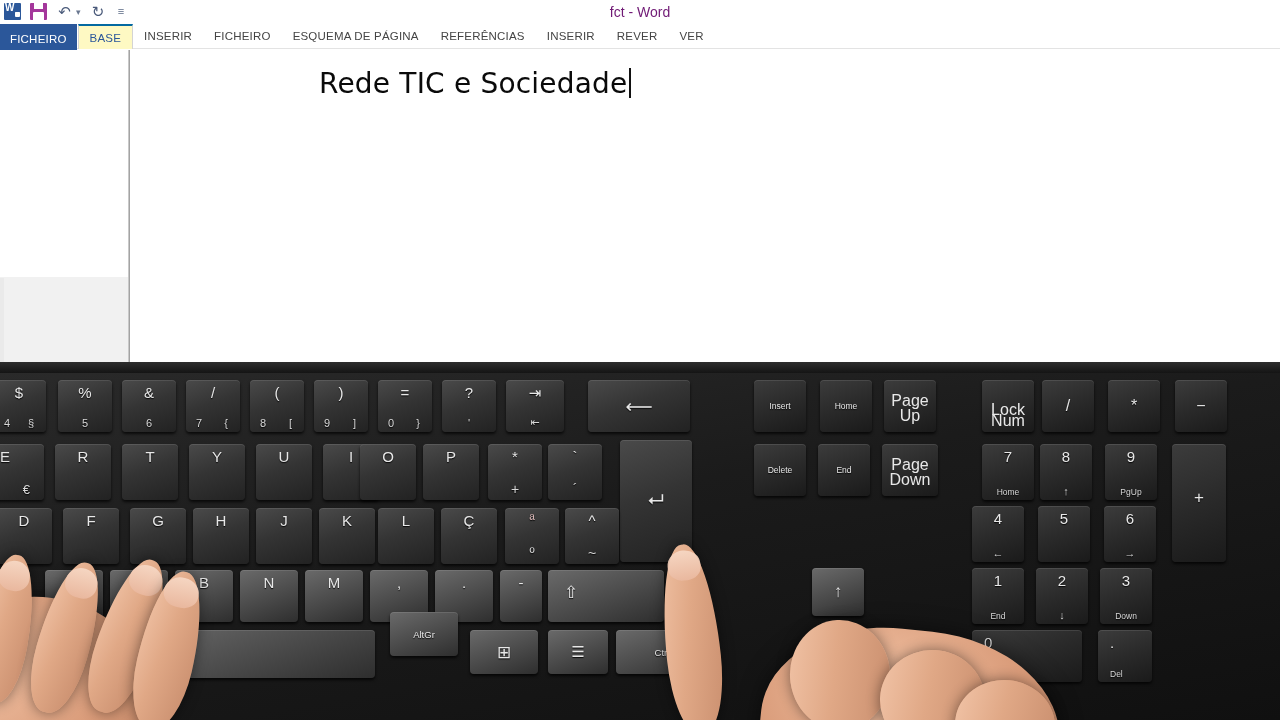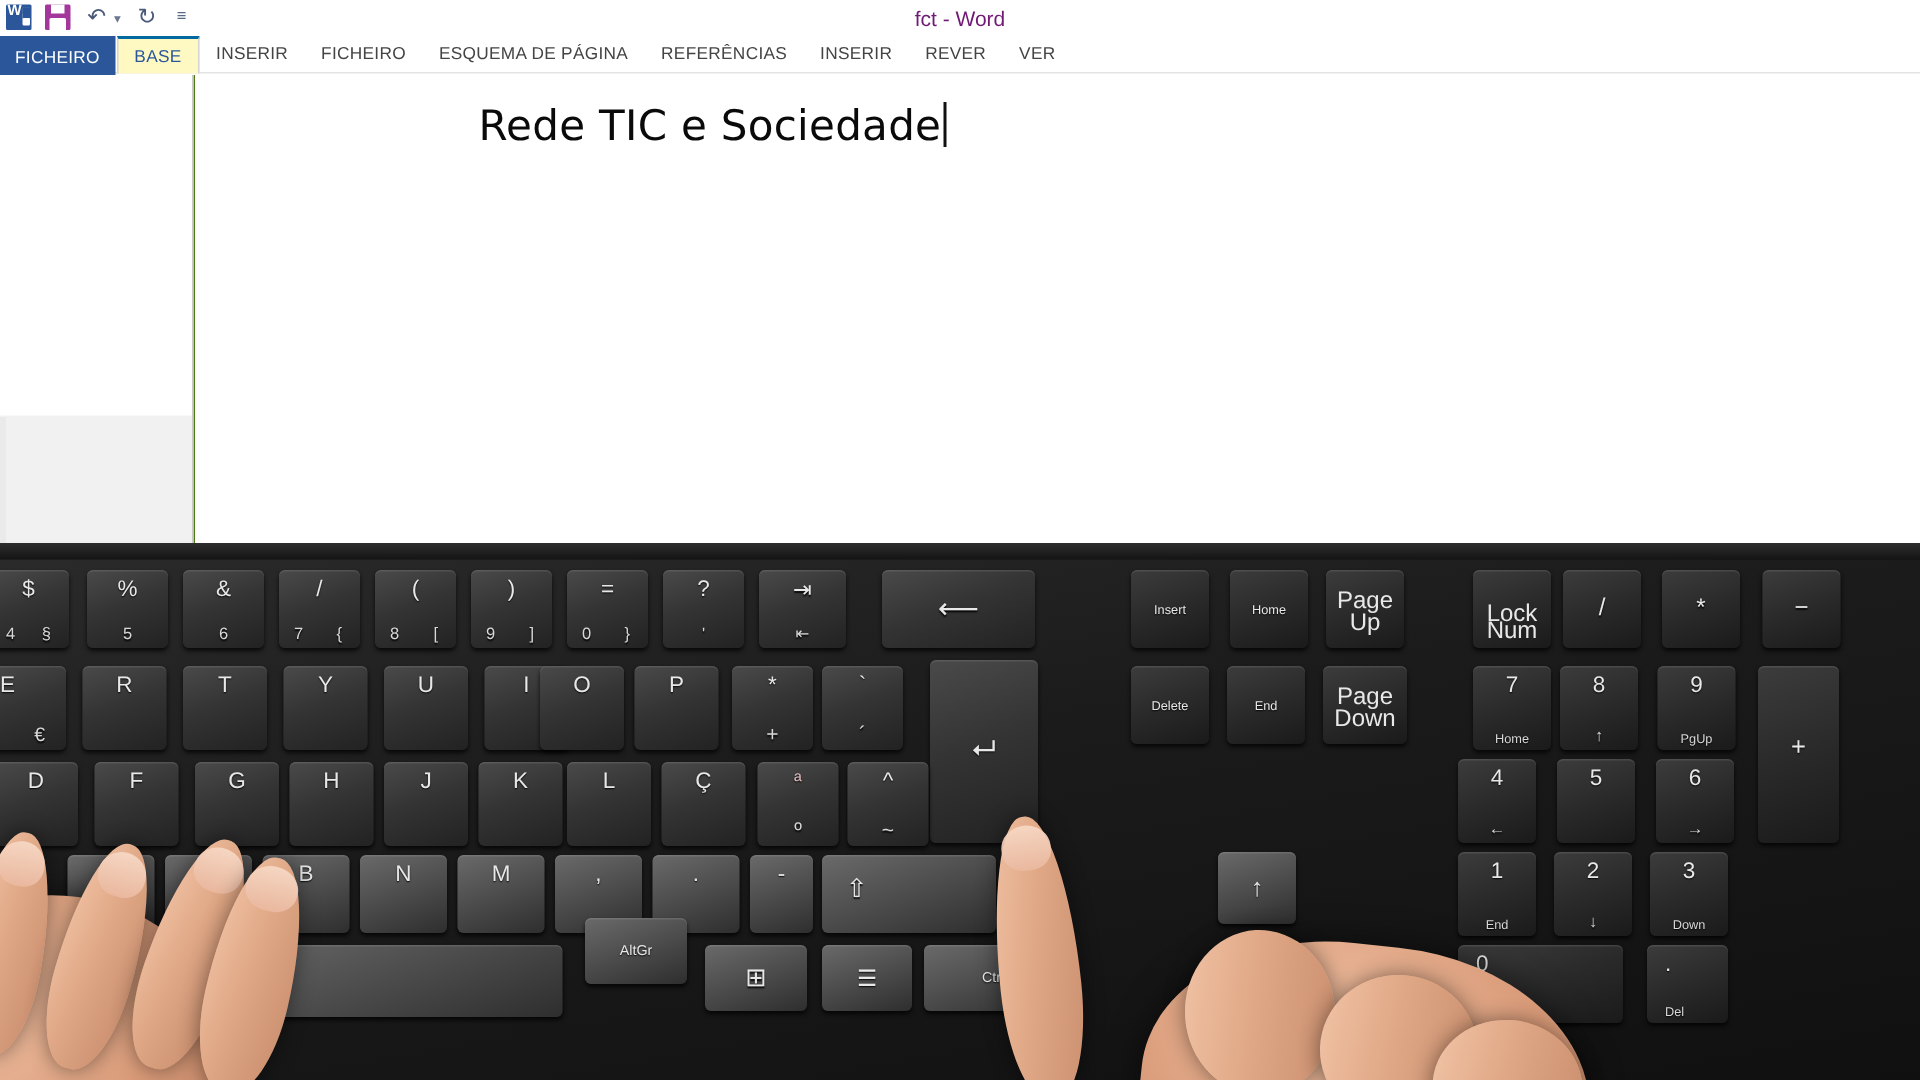--- a/index.html
+++ b/index.html
@@ -73,21 +73,21 @@
   }
   .tab.active {
     background: #fef9c3; color: #2B579A;
     border-left: 1px solid #d4d4d4; border-right: 1px solid #d4d4d4; border-top: 2px solid #0369a1;
     margin-bottom: -1px;
   }
 
   
   .word-body {
     position: absolute; left:0; top: 50px; width: 1280px; height: 312px;
-    background: #4d7c0f;
+    background: #a3a3a3;
   }
   .nav-pane {
     position: absolute; left: 0; top: 0; width: 129px; height: 312px;
     background: #ffffff; border-right: 1px solid #c9c9c9;
   }
   .nav-pane-lower {
     position: absolute; left: 0; top: 227px; width: 128px; height: 85px;
     background: #f1f1f1;
   }
   .nav-scroll {

